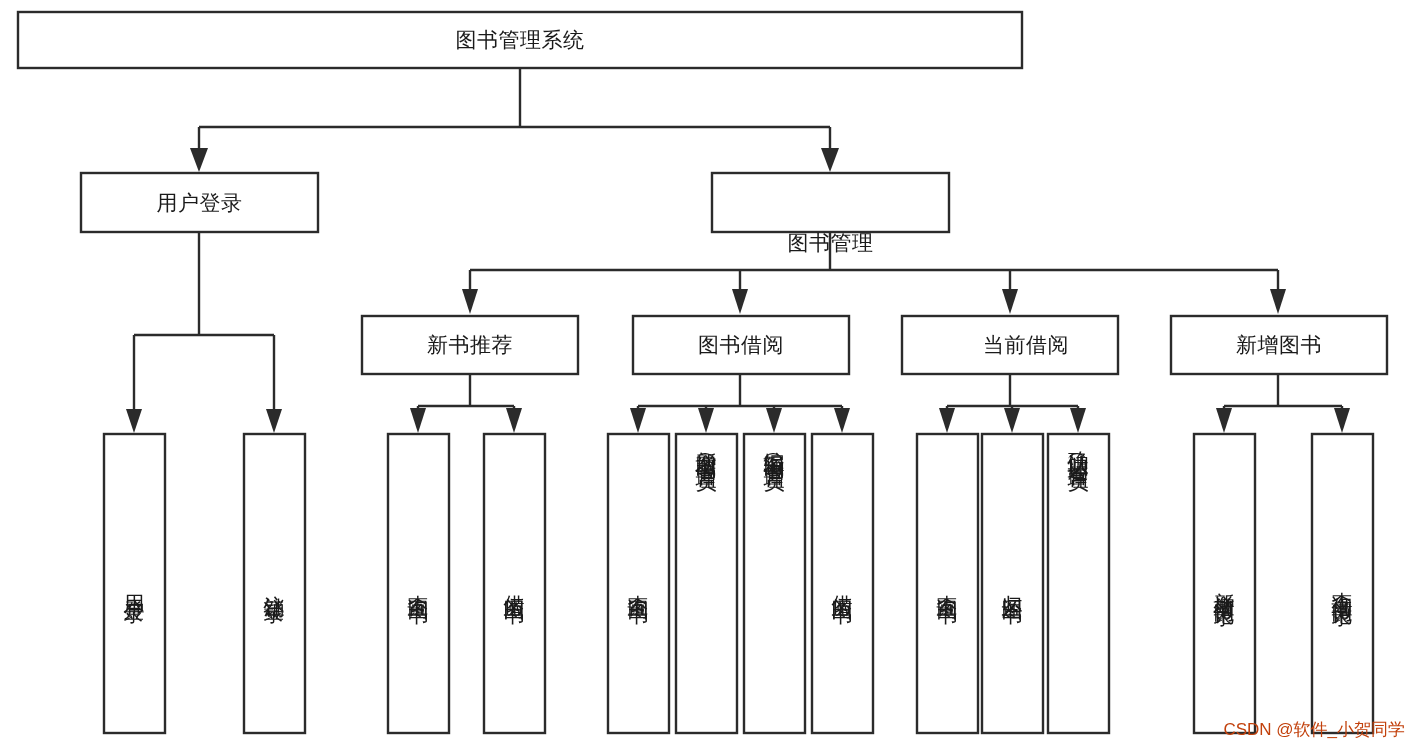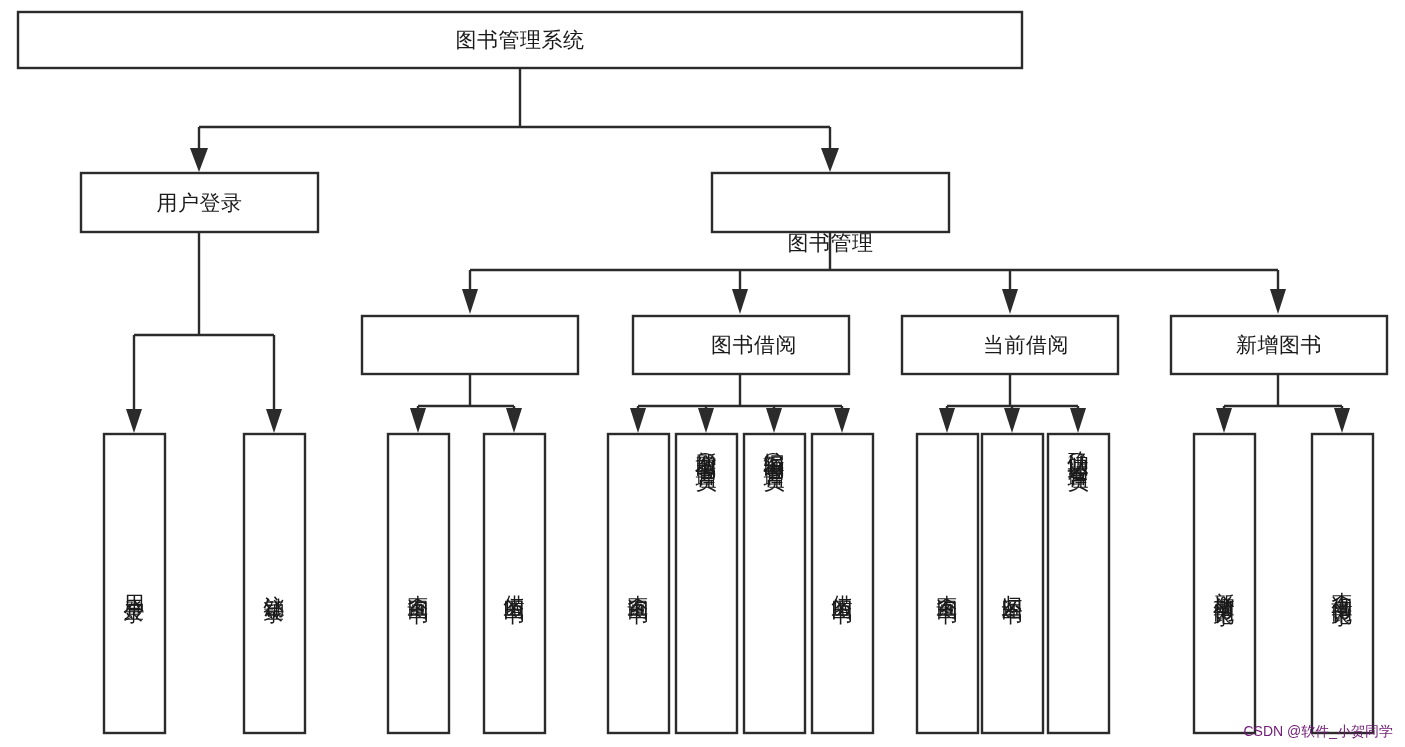--- a/index.html
+++ b/index.html
@@ -63,24 +63,24 @@
   }
   .node-label-v > span {
     writing-mode: vertical-rl;
     text-orientation: upright;
     letter-spacing: 3px;
     line-height: 1;
     white-space: nowrap;
   }
   .watermark {
     position: absolute;
-    right: 12px;
+    right: 0;
     bottom: 6px;
-    color: #701a75;
-    font-size: 14px;
+    color: #c2410c;
+    font-size: 17px;
     white-space: nowrap;
     pointer-events: none;
   }
 </style>
 </head>
 <body>
 
 <div id="diagram-root">
 
   <svg class="diagram-canvas" viewBox="0 0 1405 747">
@@ -174,21 +174,22 @@
     <rect class="node-box" x="1194" y="434" width="61" height="299"></rect>
     <rect class="node-box" x="1312" y="434" width="61" height="299"></rect>
 
   </svg>
 
   <div class="node-label-h" style="left:18px; top:12px; width:1004px; height:56px;">图书管理系统</div>
 
   <div class="node-label-h" style="left:81px; top:173px; width:237px; height:59px;">用户登录</div>
   <div class="node-label-h" style="left:712px; top:173px; width:237px; height:59px;margin-top:40px;">图书管理</div>
 
-  <div class="node-label-h" style="left:633px; top:316px; width:216px; height:58px;margin-left:13px;">图书借阅</div>
+  <div class="node-label-h" style="left:362px; top:316px; width:216px; height:58px;">新书推荐</div>
+  <div class="node-label-h" style="left:633px; top:316px; width:216px; height:58px;">图书借阅</div>
   <div class="node-label-h" style="left:902px; top:316px; width:248px; height:58px;">当前借阅</div>
   <div class="node-label-h" style="left:1171px; top:316px; width:216px; height:58px;">新增图书</div>
 
   <div class="node-label-v" style="left:104px; top:434px; width:61px; height:299px;">
     <span>用户登录</span>
   </div>
   <div class="node-label-v" style="left:244px; top:434px; width:61px; height:299px;">
     <span>注销登录</span>
   </div>
 

